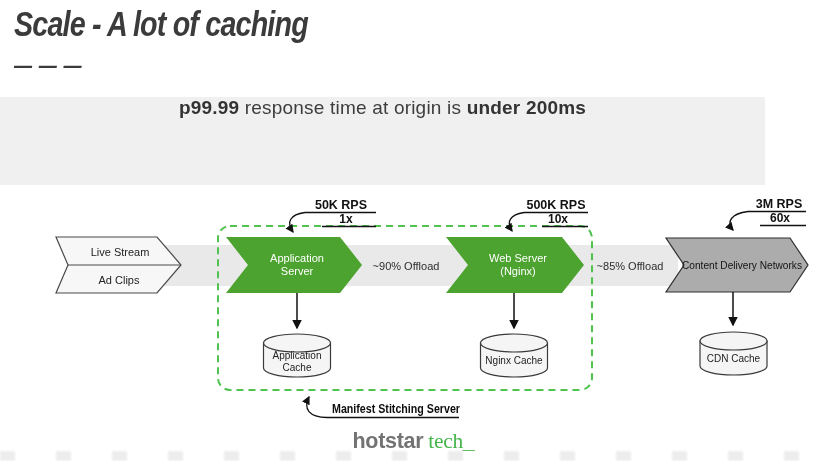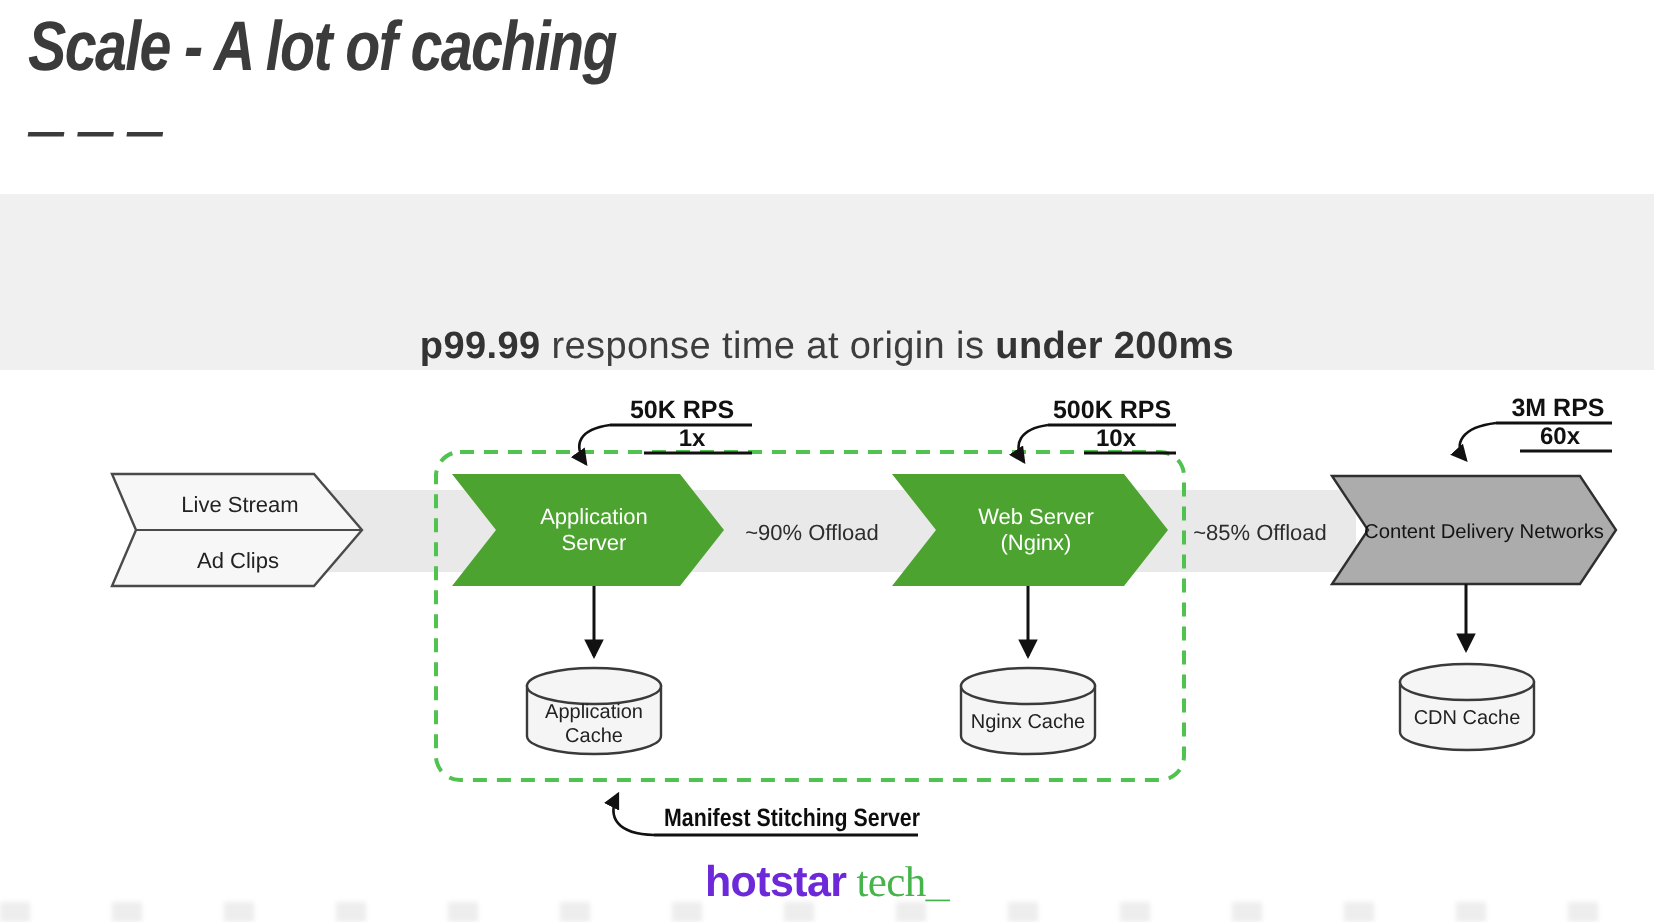--- a/index.html
+++ b/index.html
@@ -14,43 +14,43 @@
     color:#3b3b3b; letter-spacing:-1px; white-space:nowrap;
     transform:scaleX(0.82); transform-origin:left top;
   }
   .title-dashes {
     position:absolute; left:14px; top:53px;
     font-size:22px; font-weight:bold; font-style:italic;
     color:#3b3b3b; letter-spacing:1px;
     transform:scaleX(0.82); transform-origin:left top;
   }
   .banner {
-    position:absolute; left:0; top:97px; width:827px; height:88px;
-    background:#f0f0f0; display:flex; align-items:flex-end; justify-content:center;
+    position:absolute; left:0; top:97px; width:765px; height:88px;
+    background:#f0f0f0; display:flex; align-items:flex-start; justify-content:center;
     font-size:19px; color:#3d3d3d; letter-spacing:0.2px;
   }
   .banner b { font-weight:bold; color:#333; }
   .diagram-svg { position:absolute; left:0; top:185px; }
   svg text { font-family:"Liberation Sans", sans-serif; }
   .shape-label { font-size:11px; fill:#222; text-anchor:middle; }
   .chev-label { font-size:11px; fill:#ffffff; text-anchor:middle; }
   .cdn-label { font-size:10px; fill:#141414; text-anchor:middle; }
   .offload-label { font-size:11px; fill:#2d2d2d; text-anchor:middle; }
   .callout-rps { font-size:12.5px; font-weight:bold; fill:#111; text-anchor:middle; }
   .callout-scale { font-size:12px; font-weight:bold; fill:#111; text-anchor:middle; }
   .cyl-label { font-size:10px; fill:#222; text-anchor:middle; }
   .cluster-label { font-size:12.5px; font-weight:bold; fill:#0d0d0d; text-anchor:middle; }
   .leader { stroke:#111; stroke-width:1.3; fill:none; }
   .underline { stroke:#111; stroke-width:1.5; }
   .down-arrow { stroke:#111; stroke-width:1.5; }
   .logo {
     position:absolute; left:0; top:429px; width:827px; text-align:center;
     font-size:21.5px; letter-spacing:-0.3px; white-space:nowrap;
   }
-  .logo .brand { font-weight:bold; color:#6d28d9; }
+  .logo .brand { font-weight:bold; color:#737373; }
   .logo .brand-suffix { color:#45b44b; font-weight:normal; margin-left:5px;font-family:Liberation Serif, serif; }
   .logo .brand-cursor { color:#45b44b; font-weight:bold; }
   .thumb-strip {
     position:absolute; left:0; top:451px; width:827px; height:10px;
     background:repeating-linear-gradient(90deg,
       rgba(125,125,125,0.25) 0px, rgba(125,125,125,0.25) 15px,
       rgba(255,255,255,0) 15px, rgba(255,255,255,0) 56px);
     filter:blur(1.2px); opacity:0.55;
   }
 </style>

